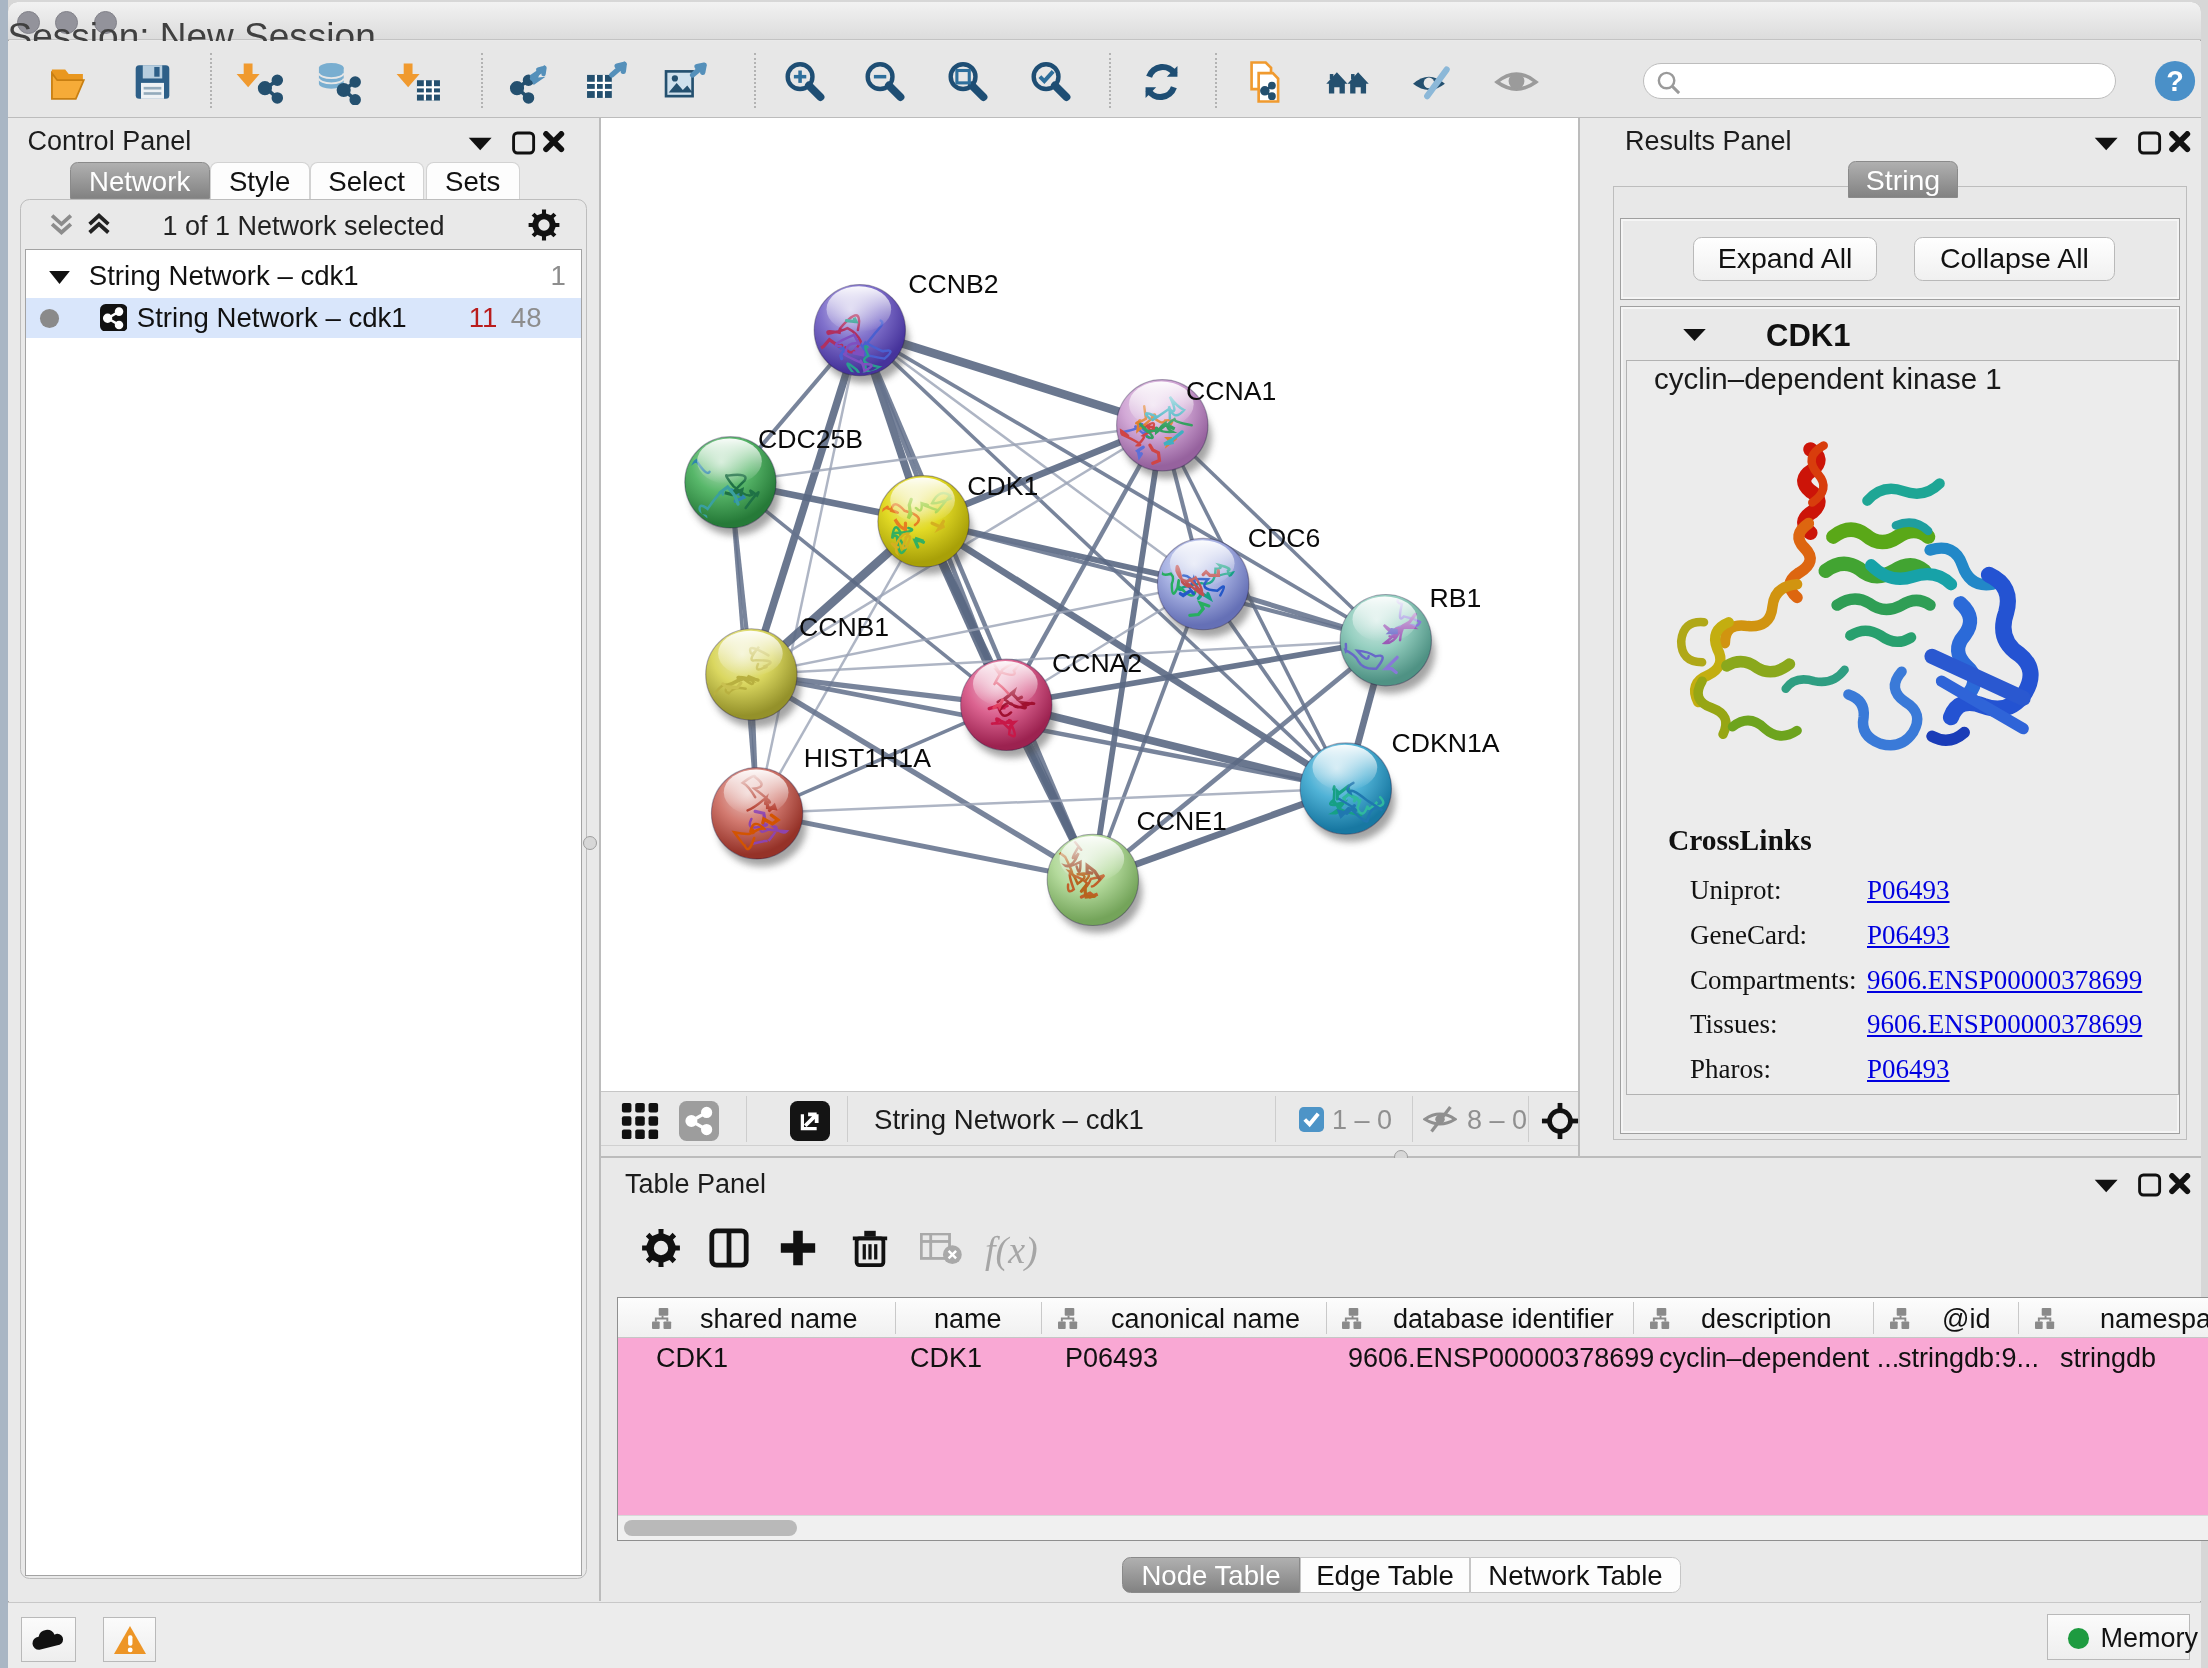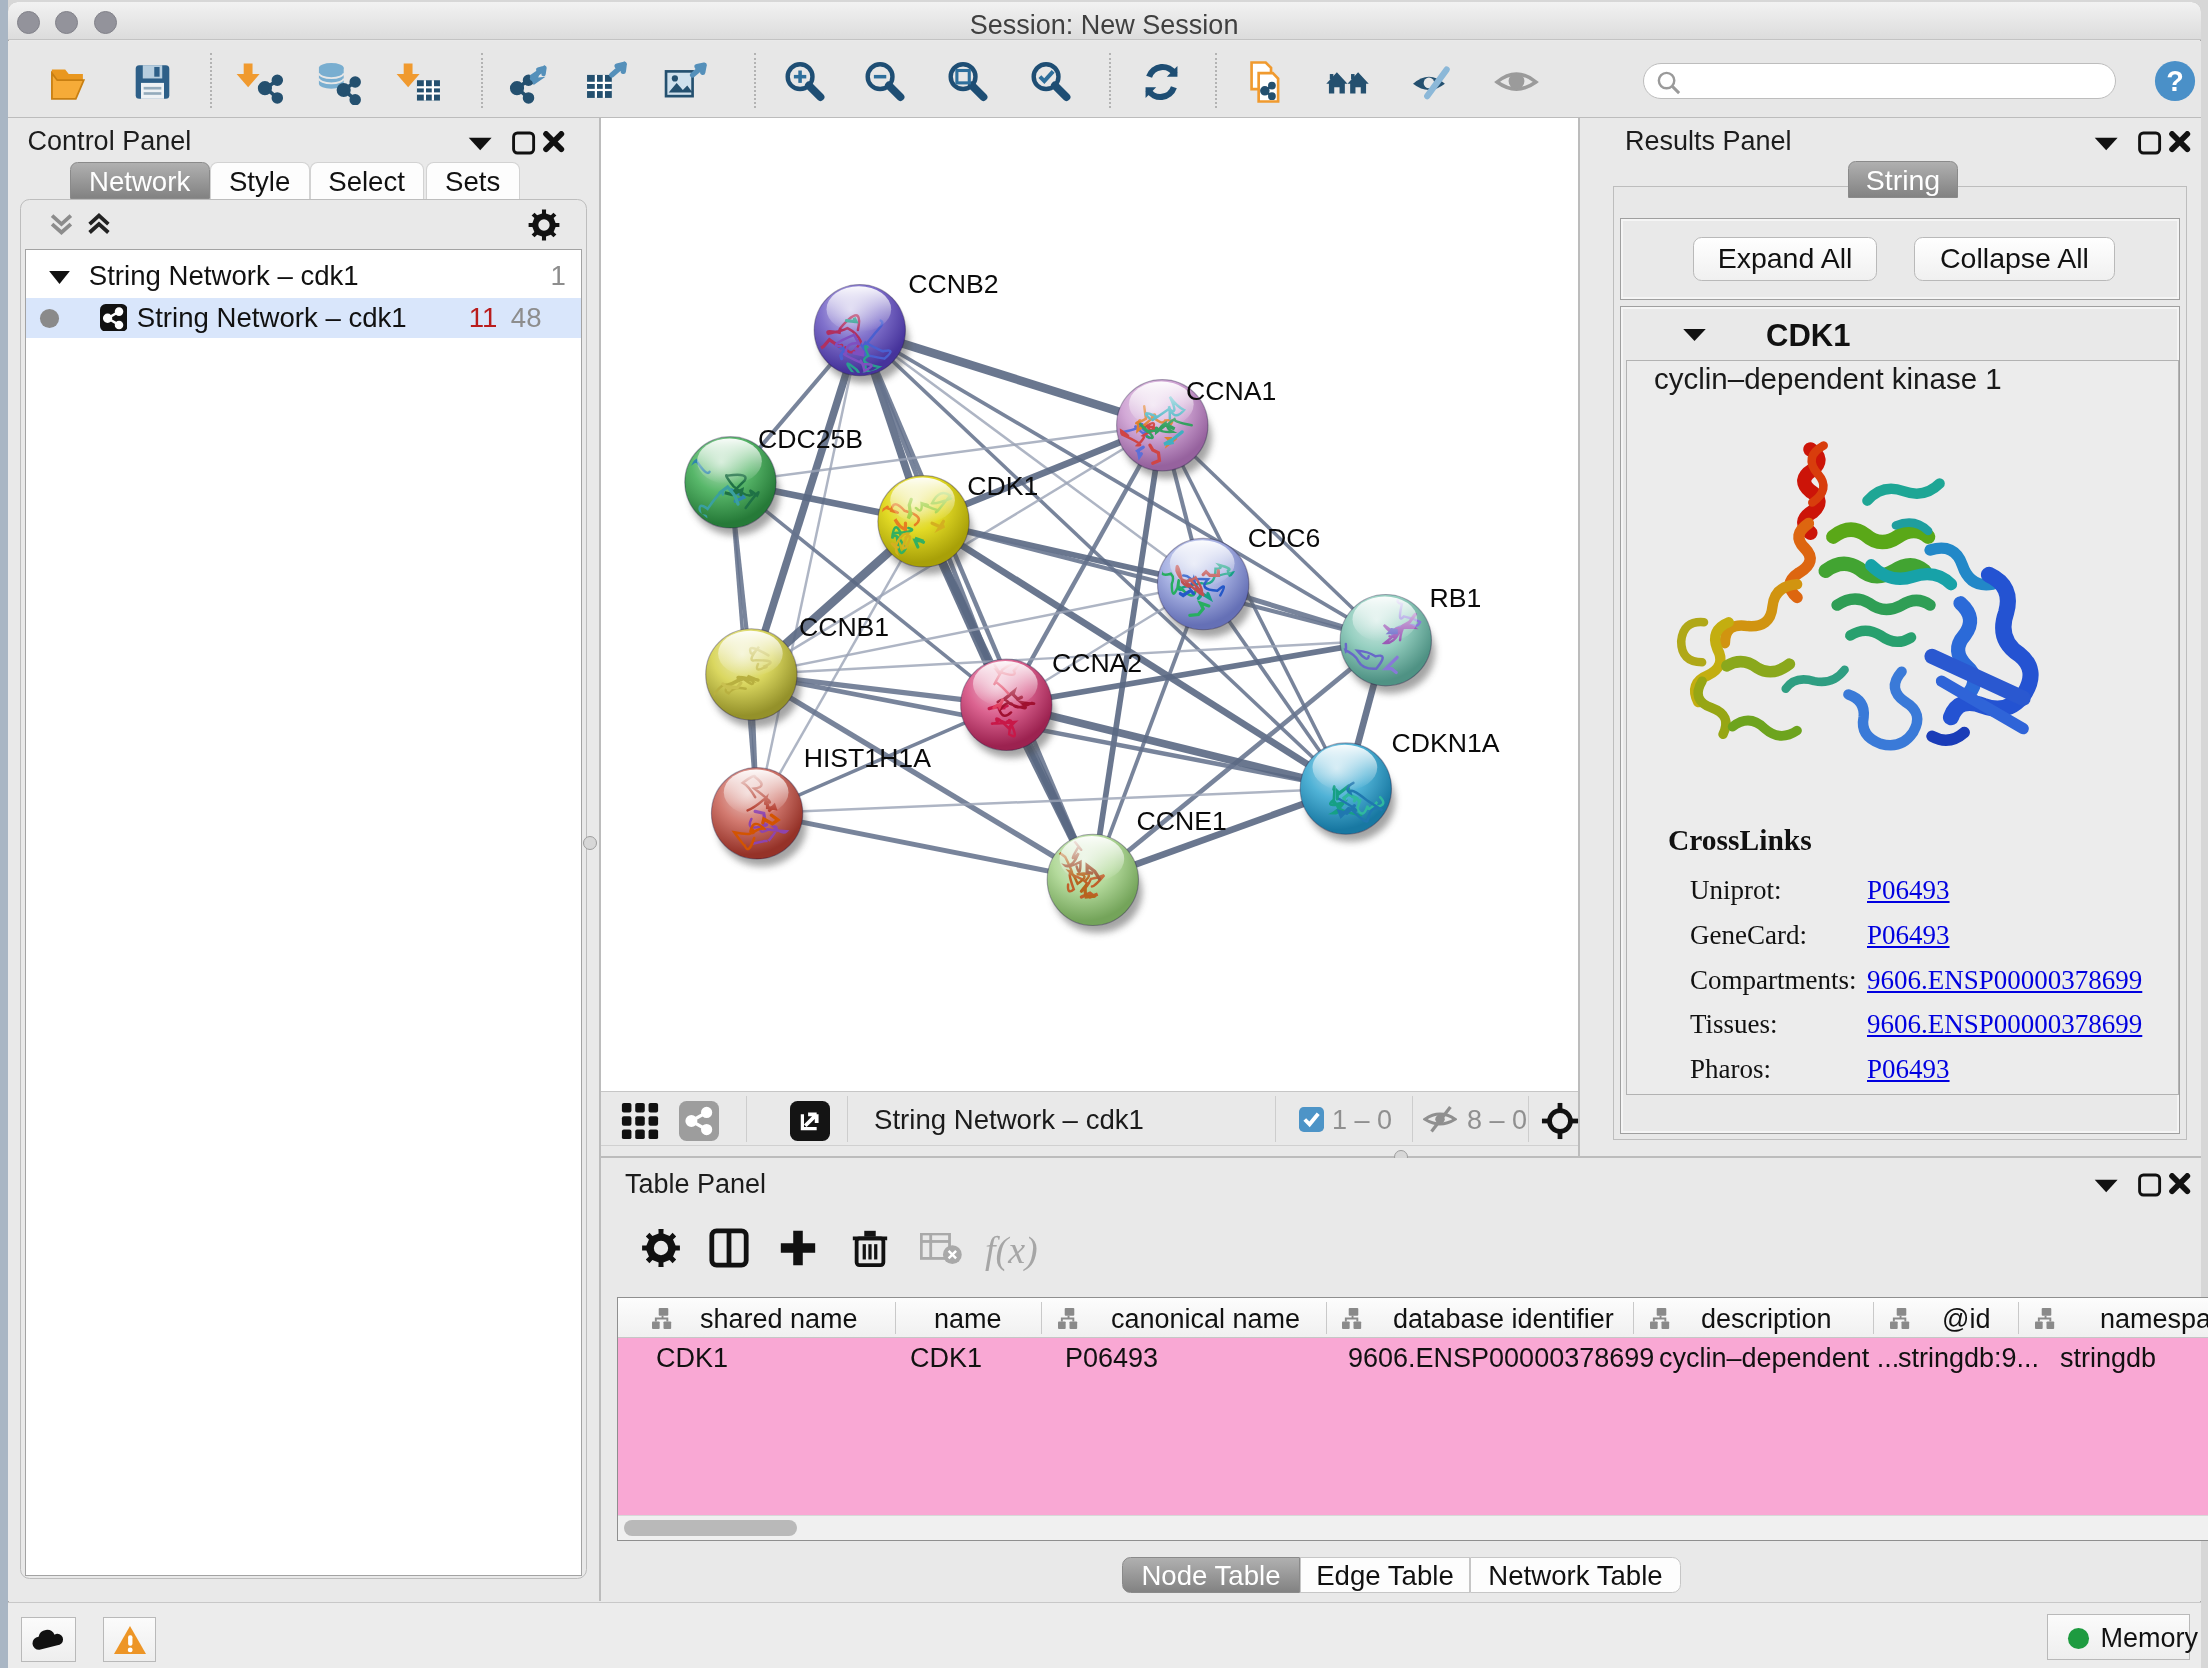--- a/index.html
+++ b/index.html
@@ -6,22 +6,22 @@
   html,body { width:2208px; height:1668px; overflow:hidden; }
   body { font-family:"Liberation Sans", sans-serif; background:#d7d7d7; position:relative; }
   
   #win { position:absolute; left:7.6px; top:1.9px; width:2193px; height:1666px;
          background:#e9e9e9; border-radius:9.5px 9.5px 0 0; border:1px solid #a9a9a9; border-bottom:none; }
   #titlebar { position:absolute; left:7.6px; top:1.9px; width:2193px; height:38px;
               background:linear-gradient(#f2f2f2,#dcdcdc); border-radius:9.5px 9.5px 0 0;
               border-bottom:1px solid #c3c3c3; }
   .tl { position:absolute; top:9.5px; width:23px; height:23px; border-radius:50%;
         background:#93939b; border:1px solid #82828a; }
-  #wtitle { position:absolute; top:8px; left:0; width:100%; text-align:center;
-            font-size:27px; color:#404040; }
+  #wtitle { position:absolute; top:14px; left:0; width:100%; text-align:left;
+            font-size:37px; color:#404040; }
   #toolbar { position:absolute; left:7.6px; top:41px; width:2193px; height:77px;
              background:#e7e7e7; border-bottom:1.9px solid #bcbcbc; }
   .tbi { position:absolute; top:18px; width:49px; height:46px; }
   .tsep { position:absolute; top:12.4px; height:55px; width:0;
           border-left:2.9px dotted #b3b3b3; }
   #searchbox { position:absolute; left:1635px; top:22px; width:473px; height:36px;
                background:#fff; border:1.9px solid #bdbdbd; border-radius:18px; }
   
   .ptitle { font-size:27px; color:#1c1c1c; }
   
@@ -235,20 +235,21 @@
   <div class="cptab tabsel" style="left:62px;">Network</div>
   <div class="cptab tabun" style="left:202px;width:100px;">Style</div>
   <div class="cptab tabun" style="left:302px;width:114px;">Select</div>
   <div class="cptab tabun" style="left:418px;width:94px;">Sets</div>
   <div id="cpbox">
     <div id="cptoolrow">
       <svg style="position:absolute;left:27px;top:9.5px" width="71" height="30" viewBox="0 0 75 32">
         <path d="M4 6 l10 9 10 -9 M4 15 l10 9 10 -9" fill="none" stroke="#8c8c8c" stroke-width="4"></path>
         <path d="M44 15 l10 -9 10 9 M44 24 l10 -9 10 9" fill="none" stroke="#222" stroke-width="4"></path>
       </svg>
+      <div style="position:absolute;left:0;top:10.5px;width:100%;text-align:center;font-size:27px;color:#222;">1 of 1 Network selected</div>
       <svg style="position:absolute;right:25px;top:7.6px" width="34" height="34" viewBox="0 0 36 36">
         <path fill="#111" fill-rule="evenodd" d="M30.3 15.9 L34.3 15.8 L34.3 20.2 L30.3 20.1 L28.2 25.3 L31.1 28.0 L28.0 31.1 L25.3 28.2 L20.1 30.3 L20.2 34.3 L15.8 34.3 L15.9 30.3 L10.7 28.2 L8.0 31.1 L4.9 28.0 L7.8 25.3 L5.7 20.1 L1.7 20.2 L1.7 15.8 L5.7 15.9 L7.8 10.7 L4.9 8.0 L8.0 4.9 L10.7 7.8 L15.9 5.7 L15.8 1.7 L20.2 1.7 L20.1 5.7 L25.3 7.8 L28.0 4.9 L31.1 8.0 L28.2 10.7 Z M24 18 A6 6 0 1 0 12 18 A6 6 0 1 0 24 18 Z"></path>
       </svg>
     </div>
     <div id="cplist">
       <div style="position:absolute;left:0;top:7.6px;width:100%;height:40px;">
         <svg style="position:absolute;left:21px;top:11.4px" width="25" height="17" viewBox="0 0 26 18">
             <path d="M2 2 h22 l-11 14 z" fill="#111"></path>
           </svg>
         <span style="position:absolute;left:63px;top:2.9px;font-size:27.6px;color:#111;">String Network – cdk1</span>

